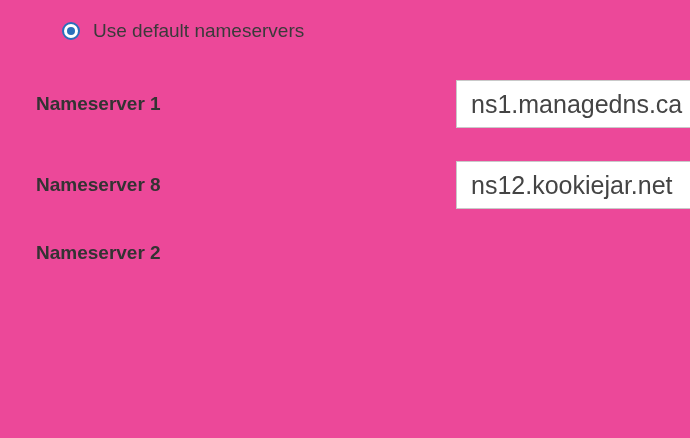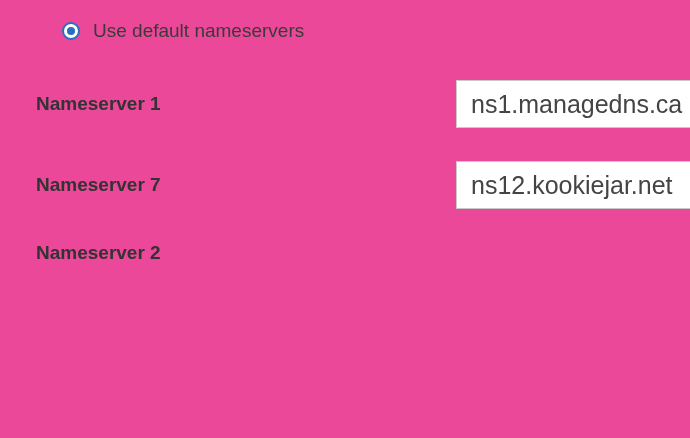--- a/index.html
+++ b/index.html
@@ -105,21 +105,21 @@
   <div class="fields">
 
     <div class="field-row">
       <div class="field-label">Nameserver 1</div>
       <div class="field-input-wrap">
         <input class="field-input" type="text" value="ns1.managedns.ca" style="">
       </div>
     </div>
 
     <div class="field-row">
-      <div class="field-label">Nameserver 7</div>
+      <div class="field-label">Nameserver 8</div>
       <div class="field-input-wrap">
         <input class="field-input" type="text" value="ns12.kookiejar.net" style="">
       </div>
     </div>
 
     <div class="field-row">
       <div class="field-label">Nameserver 2</div>
     </div>
 
 

